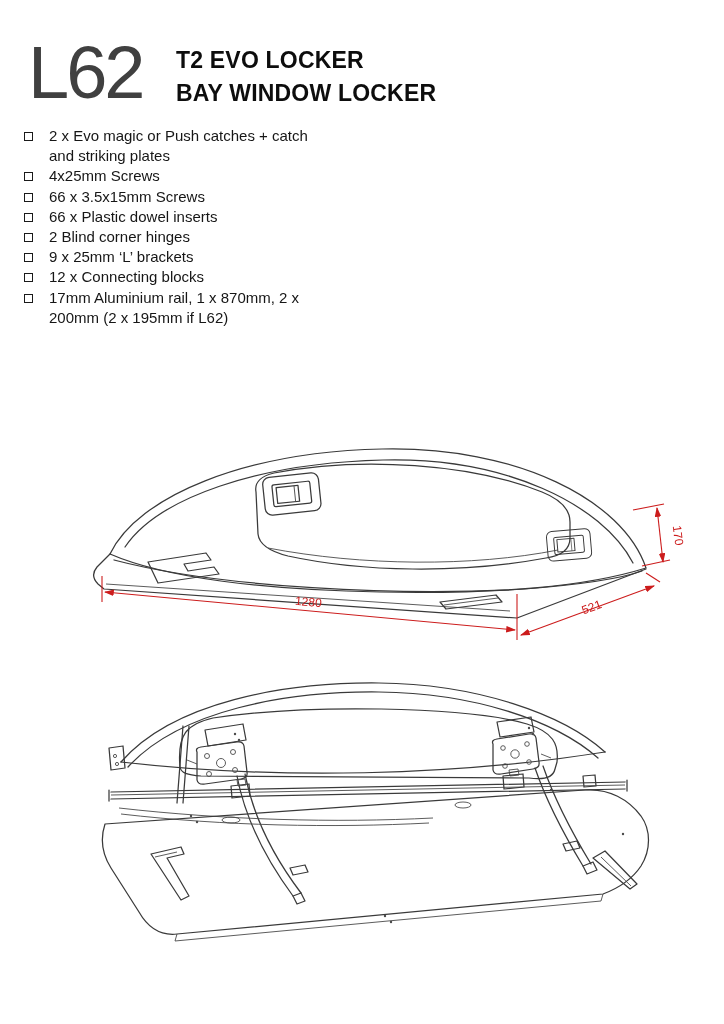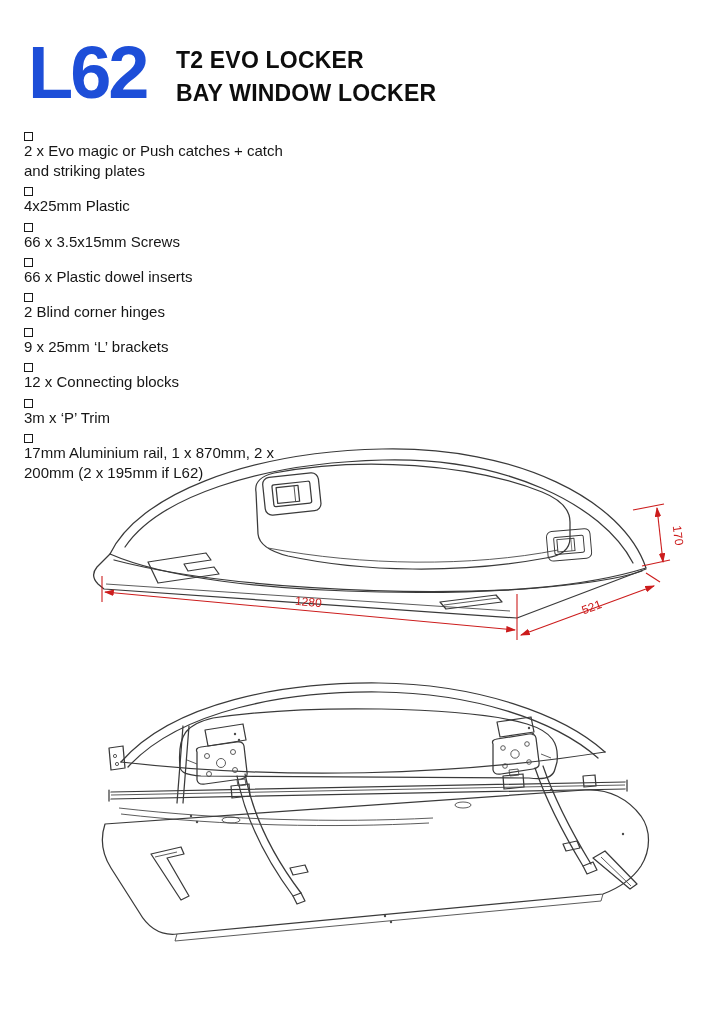--- a/index.html
+++ b/index.html
@@ -2,28 +2,28 @@
 <html><head>
 <meta charset="utf-8">
 <style>
   html,body{margin:0;padding:0;background:#ffffff;}
   body{
     width:724px;height:1024px;position:relative;overflow:hidden;
     font-family:"Liberation Sans","DejaVu Sans",sans-serif;color:#111;
   }
   .model{
     position:absolute;left:28px;top:36px;
-    font-size:74px;font-weight:bold;letter-spacing:-3px;line-height:1;color:#1d4ed8;
+    font-size:74px;font-weight:normal;letter-spacing:-3px;line-height:1;color:#404040;
   }
   .subtitle{position:absolute;left:176px;top:44px;}
   .subtitle div{font-size:23px;line-height:33px;font-weight:700;color:#0d0d0d;letter-spacing:0.2px;}
   ul.parts{
     position:absolute;left:24px;top:126px;margin:0;padding:0;list-style:none;
   }
-  ul.parts li{display:flex;align-items:flex-start;flex-direction:column;}
+  ul.parts li{display:flex;align-items:flex-start;}
   .chk{
     flex:0 0 auto;width:7px;height:7px;border:1.2px solid #1a1a1a;
     margin:6px 16px 0 0;background:#fff;
   }
   .item-text{
     width:282px;font-size:15px;line-height:20.2px;color:#161616;
   }
   .drawing{position:absolute;}
   #closedView{left:80px;top:438px;}
   #openView{left:85px;top:668px;}
@@ -44,45 +44,41 @@
   <div>BAY WINDOW LOCKER</div>
 </div>
 
 <ul class="parts">
   <li>
       <span class="chk"></span>
       <span class="item-text">2 x Evo magic or Push catches + catch and striking plates</span>
     </li>
   <li>
       <span class="chk"></span>
-      <span class="item-text">4x25mm Plastic</span>
+      <span class="item-text">4x25mm Screws</span>
     </li>
   <li>
       <span class="chk"></span>
       <span class="item-text">66 x 3.5x15mm Screws</span>
     </li>
   <li>
       <span class="chk"></span>
       <span class="item-text">66 x Plastic dowel inserts</span>
     </li>
   <li>
       <span class="chk"></span>
       <span class="item-text">2 Blind corner hinges</span>
     </li>
   <li>
       <span class="chk"></span>
       <span class="item-text">9 x 25mm ‘L’ brackets</span>
     </li>
   <li>
       <span class="chk"></span>
       <span class="item-text">12 x Connecting blocks</span>
-    </li>
-  <li>
-      <span class="chk"></span>
-      <span class="item-text">3m x ‘P’ Trim</span>
     </li>
   <li>
       <span class="chk"></span>
       <span class="item-text">17mm Aluminium rail, 1 x 870mm, 2 x 200mm (2 x 195mm if L62)</span>
     </li>
 </ul>
 
 <div class="drawing" id="closedView">
 <svg width="630" height="215" viewBox="0 0 630 215">
   <defs>

